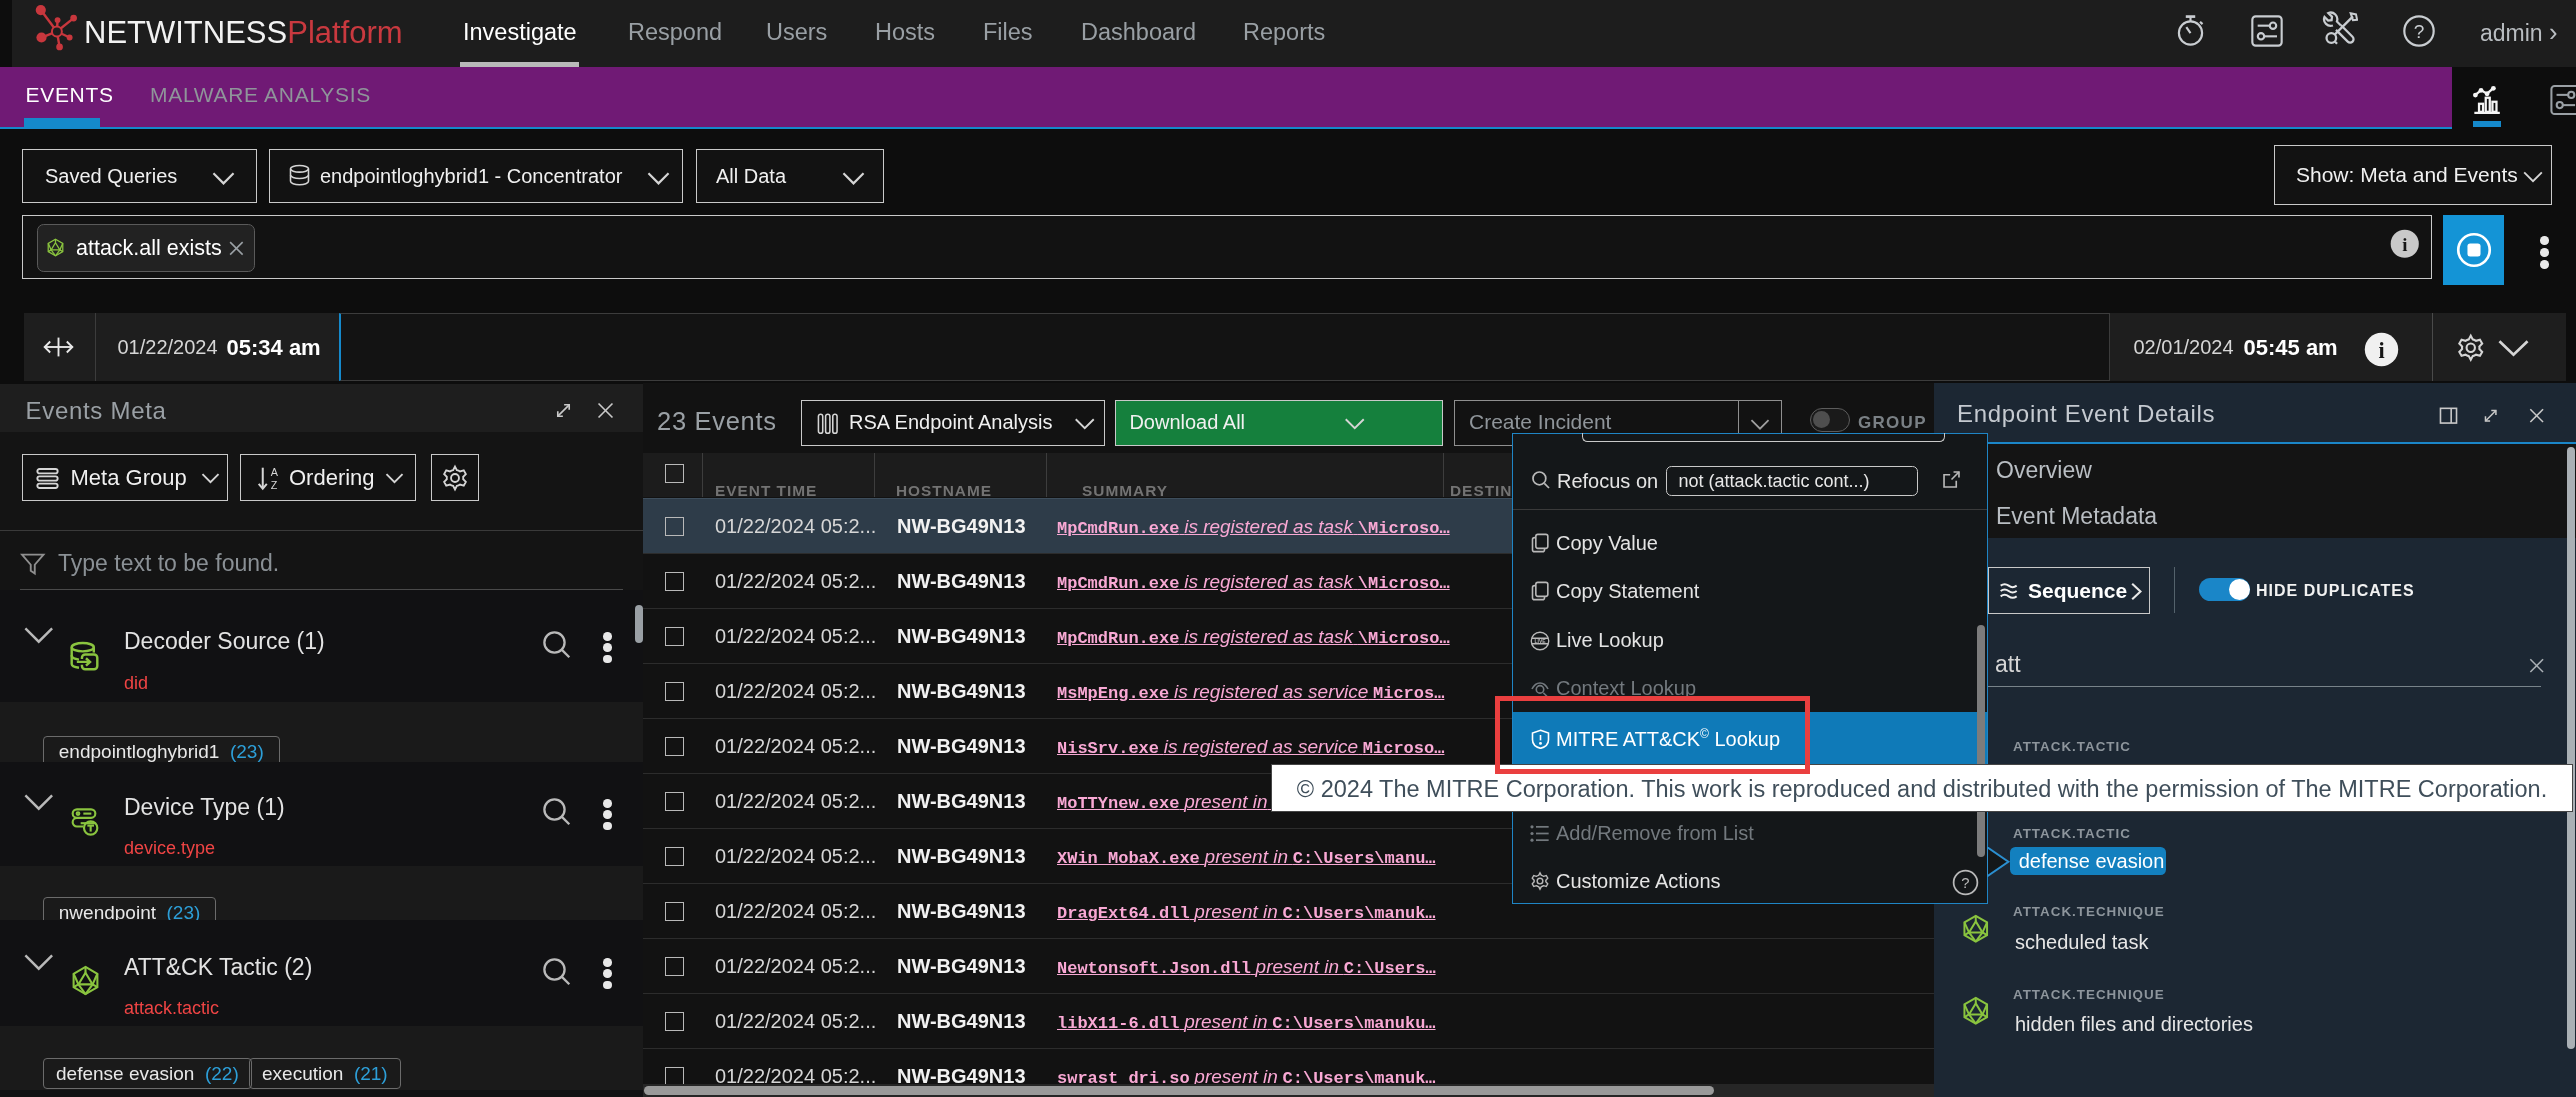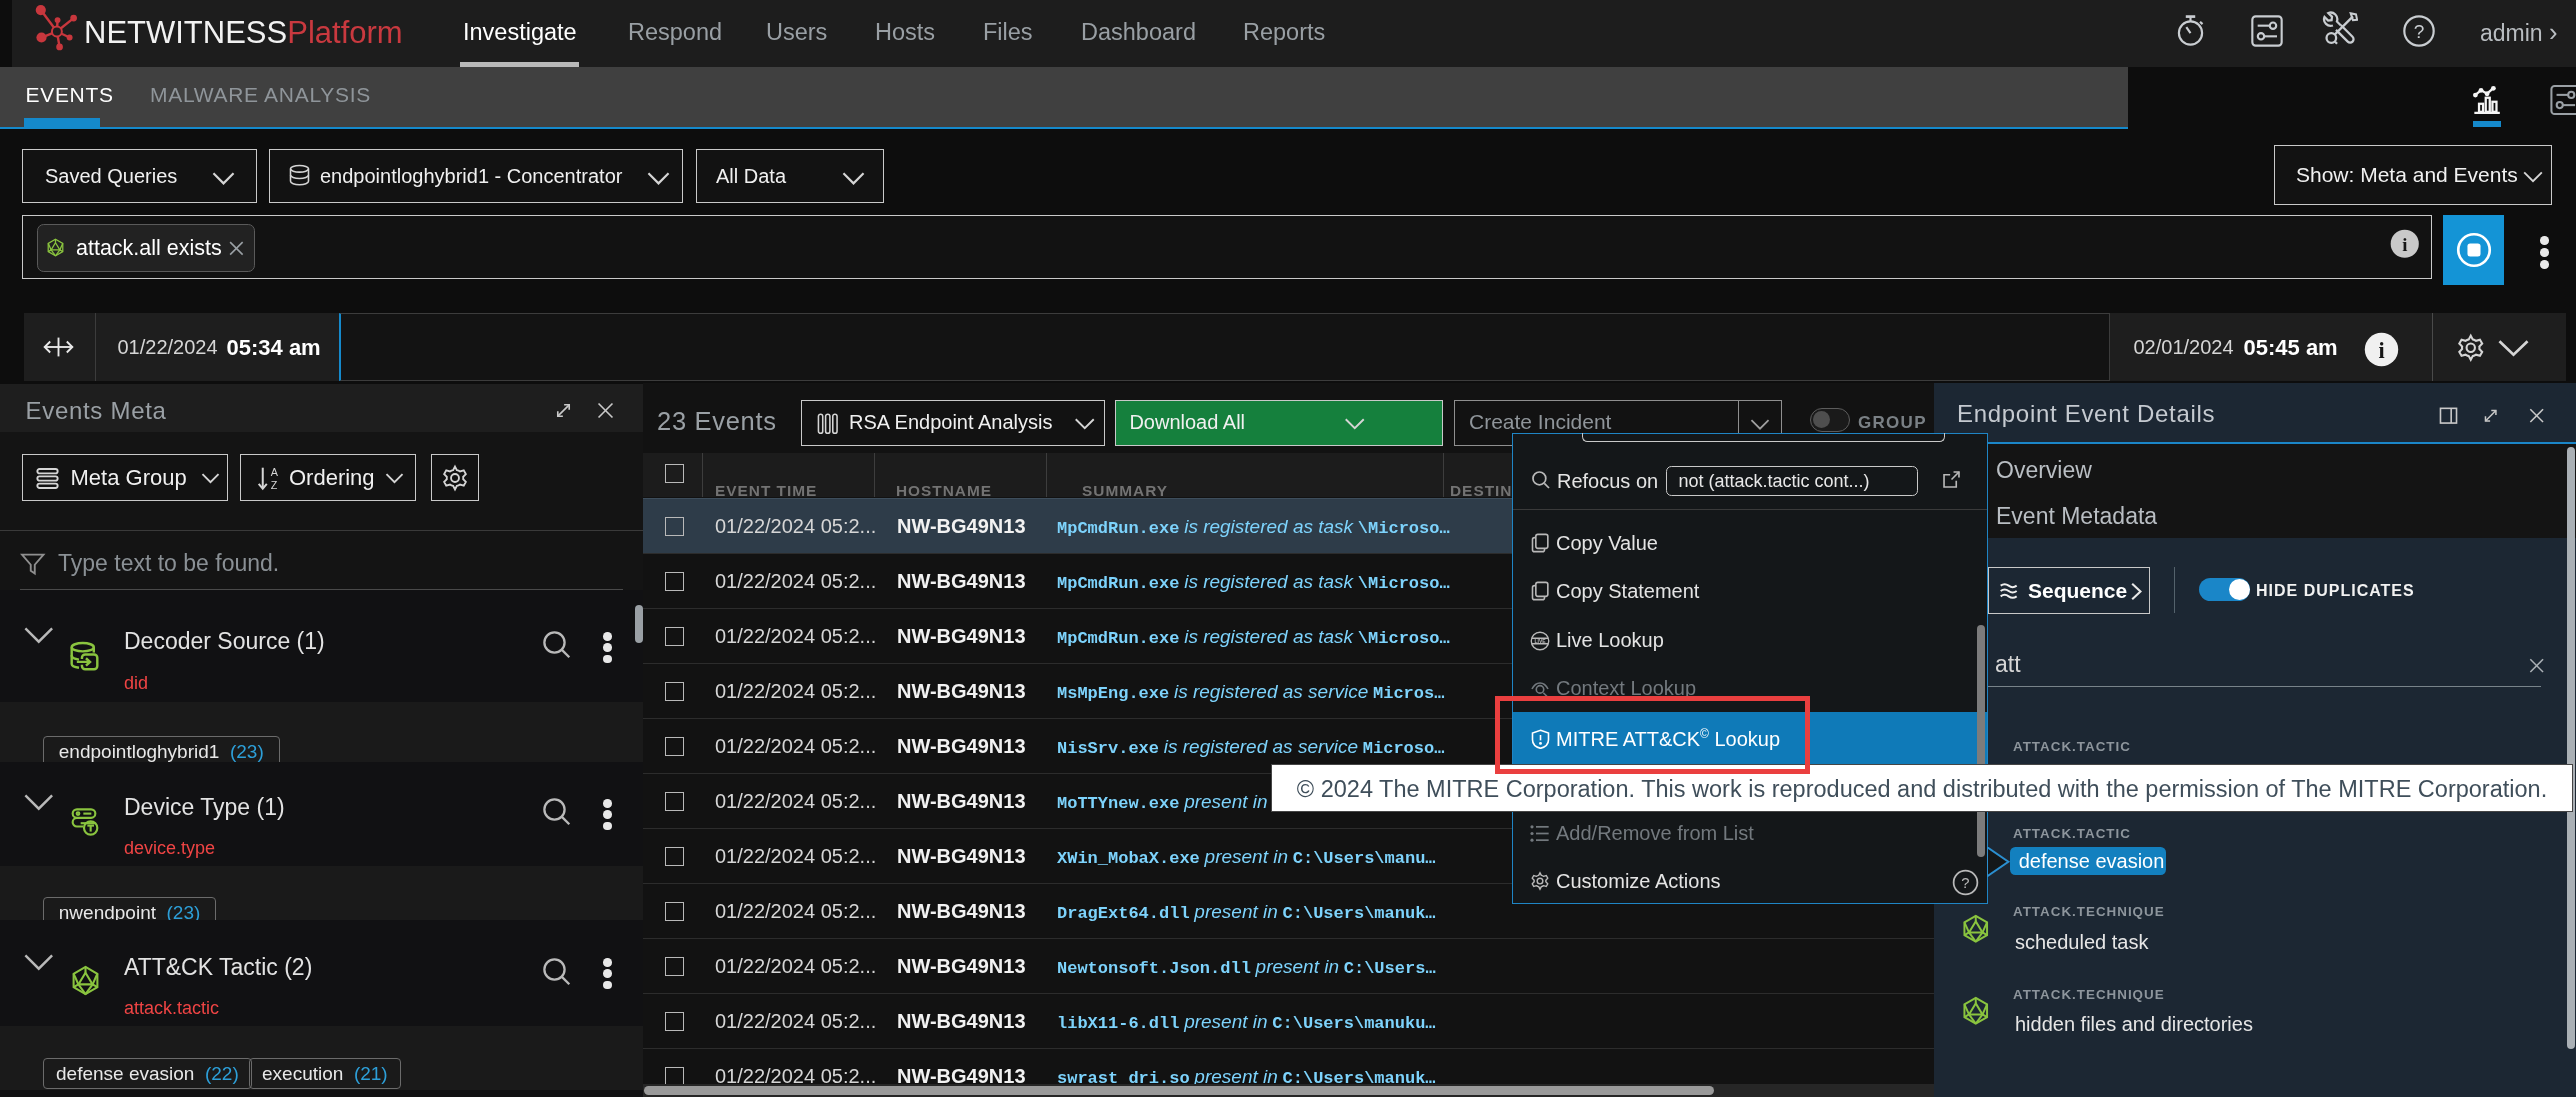--- a/index.html
+++ b/index.html
@@ -11,21 +11,21 @@
   
   #navbar { left:12px; top:0; width:2576px; height:67px; background:#1d1d1d; }
   .navlink { position:absolute; top:0; height:67px; line-height:64px; font-size:23.5px; color:#999fa4; }
   .navlink.active { color:#fff; }
   #inv-underline { left:448px; top:62px; width:119px; height:5.4px; background:#b9b9b9; }
   #brand { left:72px; top:14.8px; font-size:31px; color:#f2f2f2; letter-spacing:0px; font-weight:400; }
   #brand b { color:#c9393f; font-weight:400; letter-spacing:0; }
   #admin { left:2468px; top:0; height:67px; line-height:64px; font-size:23px; color:#b9bdc1; }
 
   
-  #tabbar { left:0; top:67px; width:2128px; height:62px; background:#404040; border-bottom:2.7px solid #1589cb; }
+  #tabbar { left:0; top:67px; width:2452px; height:62px; background:#701a75; border-bottom:2.7px solid #1589cb; }
   .tab { position:absolute; top:0; height:60px; line-height:56px; font-size:21px; letter-spacing:0.7px; color:#8f959a; }
   .tab.active { color:#fff; }
   #events-ind { left:24px; top:51px; width:76px; height:8.7px; background:#1589cb; }
   #chart-ind { left:2473px; top:54px; width:28px; height:6px; background:#1589cb; }
 
   
   .qbox { position:absolute; border:1.3px solid #c9c9c9; background:#121212; color:#f0f0f0; font-size:20px; }
   
   #filterbar { left:22px; top:215px; width:2410px; height:64px; border:1.3px solid #c9c9c9; background:#121212; }
   #pill { left:14px; top:8px; height:48px; border:1.3px solid #5a5a5a; border-radius:6.7px; background:#222; color:#fff; font-size:21.5px; }
@@ -43,21 +43,21 @@
   .group-sub { font-size:18px; color:#ef4444; }
   .vpill { position:absolute; height:31px; border:0.7px solid #6b6b6b; border-radius:4px; color:#e8e8e8; font-size:19px; line-height:29.5px; white-space:nowrap;margin-top:16px; }
   .vpill i { font-style:normal; color:#2d9fd8; }
 
   
   #cpanel { left:643px; top:383px; width:1291px; height:714px; background:#121212; }
   .hcell { position:absolute; top:16px; height:44px; line-height:44px; font-size:15.4px; font-weight:bold; letter-spacing:1px; color:#737373; }
   .row { position:absolute; left:0; width:1291px; height:55px; border-top:0.7px solid #2c2c2c; }
   .row .date { position:absolute; left:72px; top:16px; font-size:20px; color:#d6d6d6; }
   .row .host { position:absolute; left:254px; top:16px; font-size:20px; font-weight:bold; color:#f2f2f2; }
-  .row .summ { position:absolute; left:414px; top:17.4px; font-size:17px; color:#7dd3fc; white-space:nowrap; }
+  .row .summ { position:absolute; left:414px; top:17.4px; font-size:17px; color:#f9a8d4; white-space:nowrap;text-decoration:underline; }
   .mono { font-family:"Liberation Mono", monospace; font-weight:bold; }
   .ital { font-style:italic; font-size:19px; font-family:"Liberation Sans",sans-serif; }
   .cb { position:absolute; left:22px; top:18px; width:19px; height:19px; border:1.3px solid #b9b9b9; background:transparent; }
 
   
   #rpanel { left:1934px; top:383px; width:642px; height:714px; background:#1c2733; }
   .rplabel { position:absolute; font-size:13.4px; font-weight:bold; letter-spacing:1px; color:#8d959c; }
   .rpval { position:absolute; font-size:20px; color:#e6e6e6; }
 
   

